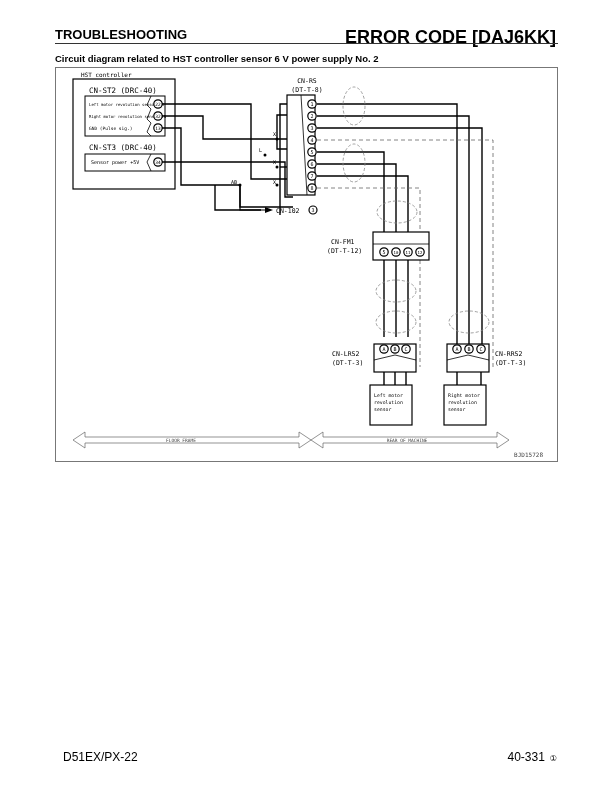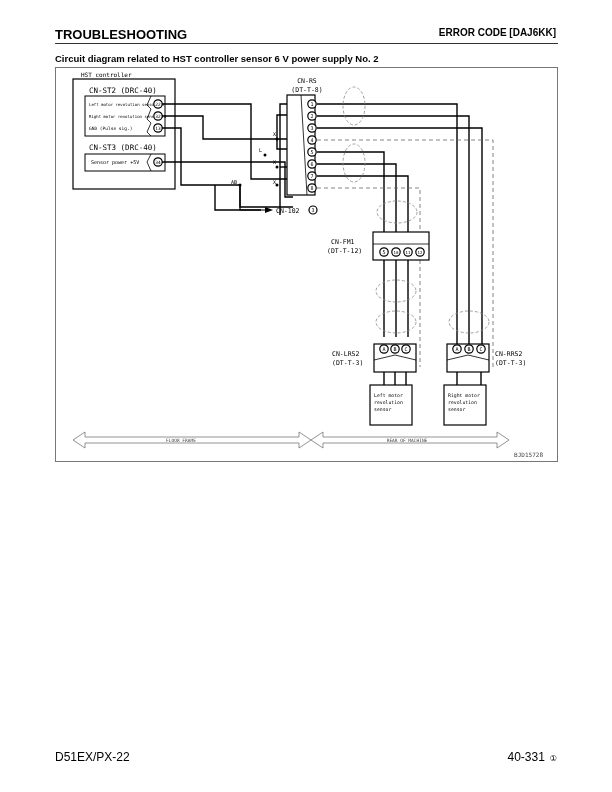--- a/index.html
+++ b/index.html
@@ -1,24 +1,24 @@
 <!DOCTYPE html>
 <html><head>
 <meta charset="utf-8">
 <style>
   html, body { margin: 0; padding: 0; background: #ffffff; }
   body { width: 612px; height: 792px; position: relative; font-family: "Liberation Sans", sans-serif; color: #000; overflow: hidden; }
   .hdr-left { position: absolute; left: 55px; top: 27px; font-size: 13px; font-weight: bold; }
-  .hdr-right { position: absolute; right: 56px; top: 27px; font-size: 10px; font-weight: bold; }
+  .hdr-right { position: absolute; right: 56px; top: 27px; font-size: 18px; font-weight: bold; }
   .hdr-rule { position: absolute; left: 55px; right: 54px; top: 43px; height: 0; border-top: 1.5px solid #333; }
   .caption { position: absolute; left: 55px; top: 53px; font-size: 9.5px; font-weight: bold; }
   .frame { position: absolute; left: 55px; top: 67px; width: 503px; height: 395px; border: 1px solid #777; box-sizing: border-box; }
   svg.diagram { position: absolute; left: 55px; top: 67px; width: 503px; height: 395px; }
   svg text { font-family: "DejaVu Sans Mono", monospace; }
-  .ftr-left { position: absolute; left: 55px; top: 750px; font-size: 12px; }
+  .ftr-left { position: absolute; left: 63px; top: 750px; font-size: 12px; }
   .ftr-right { position: absolute; right: 55px; top: 750px; font-size: 12px; }
   .ftr-right .rev { font-size: 8px; margin-left: 5px; }
 </style>
 </head>
 <body>
 
 <div class="hdr-left">TROUBLESHOOTING</div>
 <div class="hdr-right">ERROR CODE [DAJ6KK]</div>
 <div class="hdr-rule"></div>
 <div class="caption">Circuit diagram related to HST controller sensor 6 V power supply No. 2</div>

